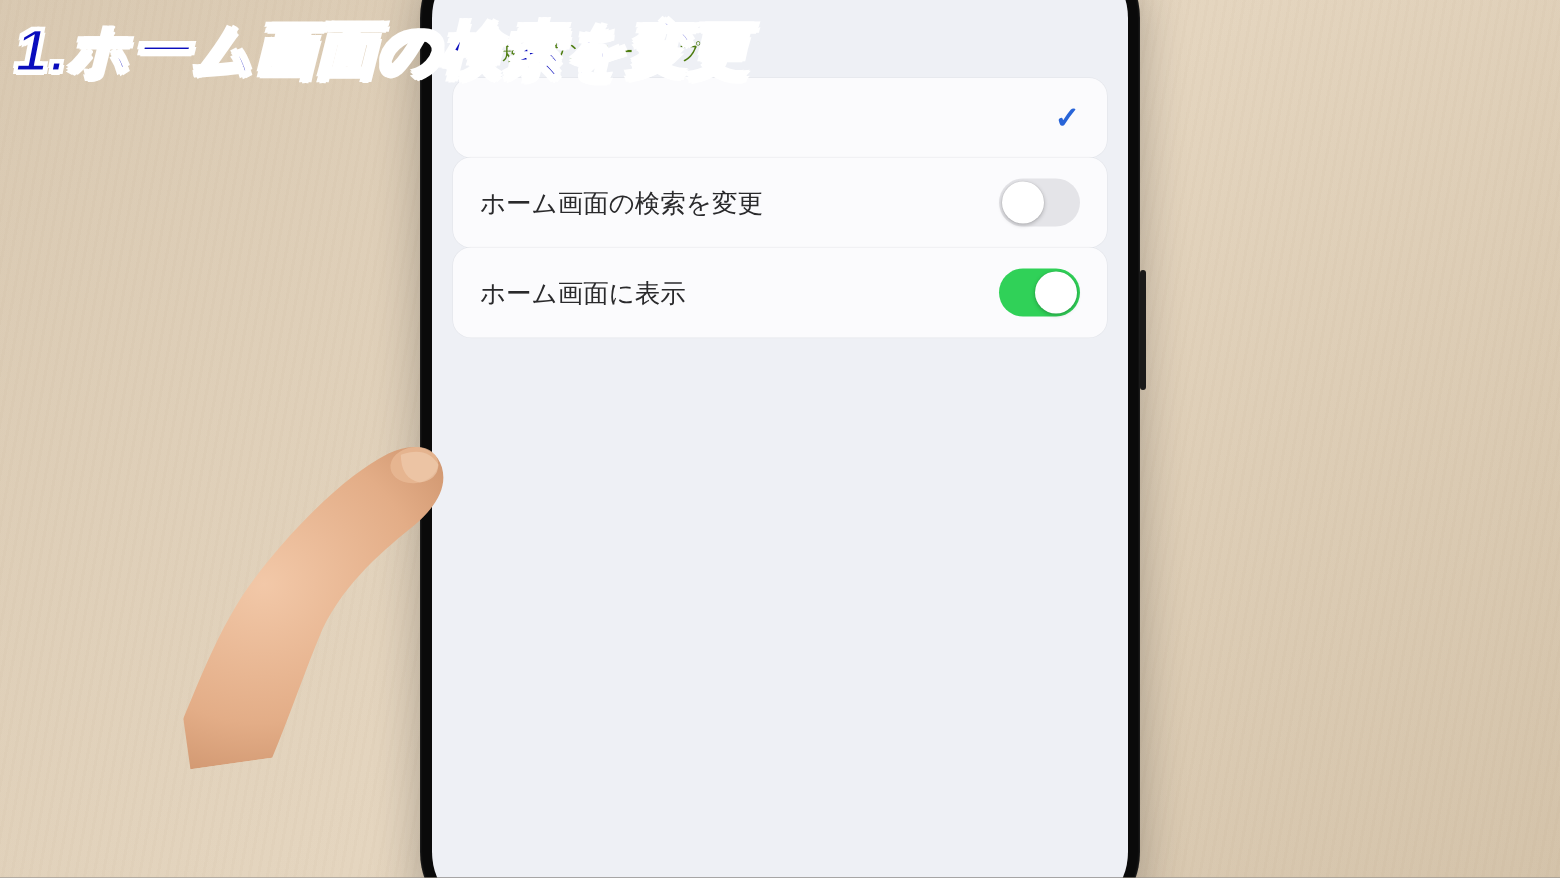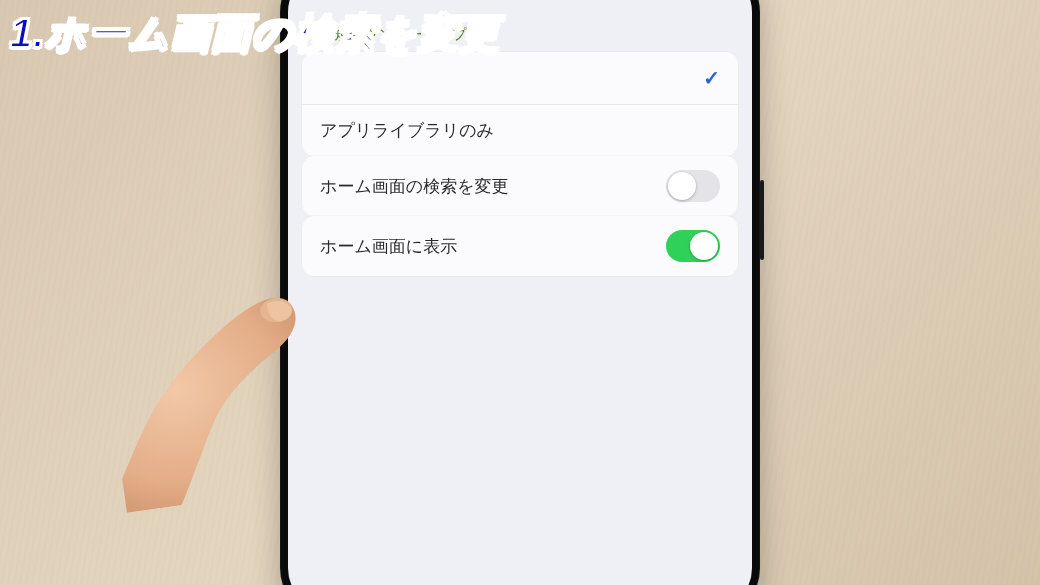--- a/index.html
+++ b/index.html
@@ -156,23 +156,20 @@
 
 <div class="phone">
   <div class="screen">
     <div class="settings">
 
       <div class="section-header">新規ダウンロードアプリ</div>
       <div class="group">
         <div class="row">
           <span></span>
           <span class="check">✓</span>
-        </div>
-        <div class="row">
-          <span>アプリライブラリのみ</span>
         </div>
       </div>
 
       <div class="group">
         <div class="row">
           <span>ホーム画面の検索を変更</span>
           <div class="switch off">
             <div class="knob"></div>
           </div>
         </div>

